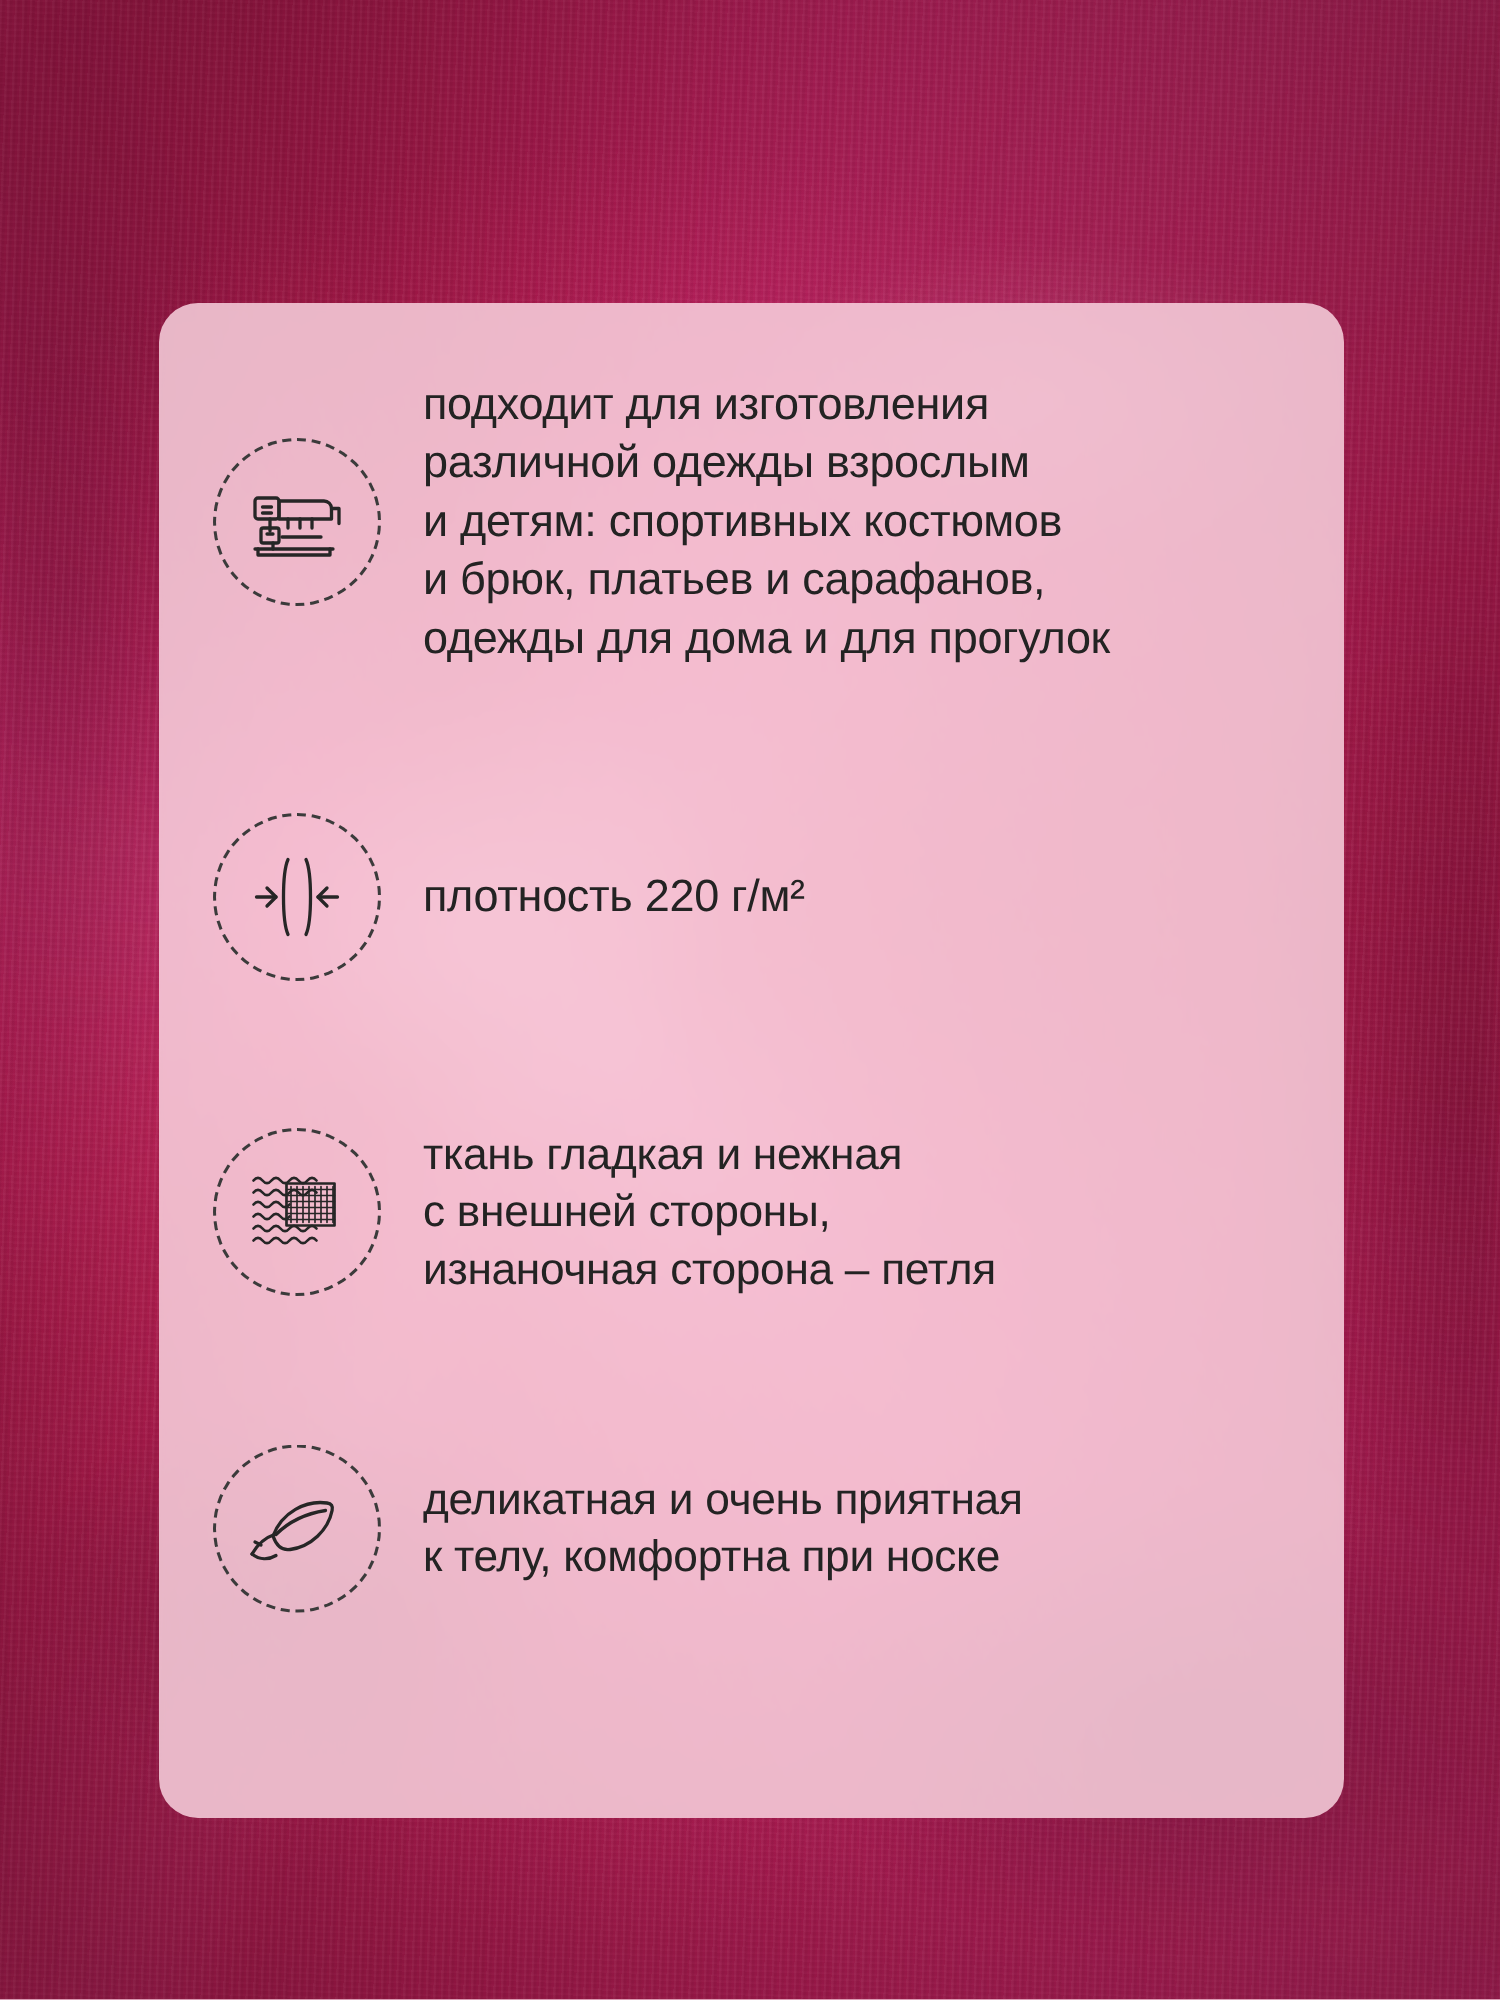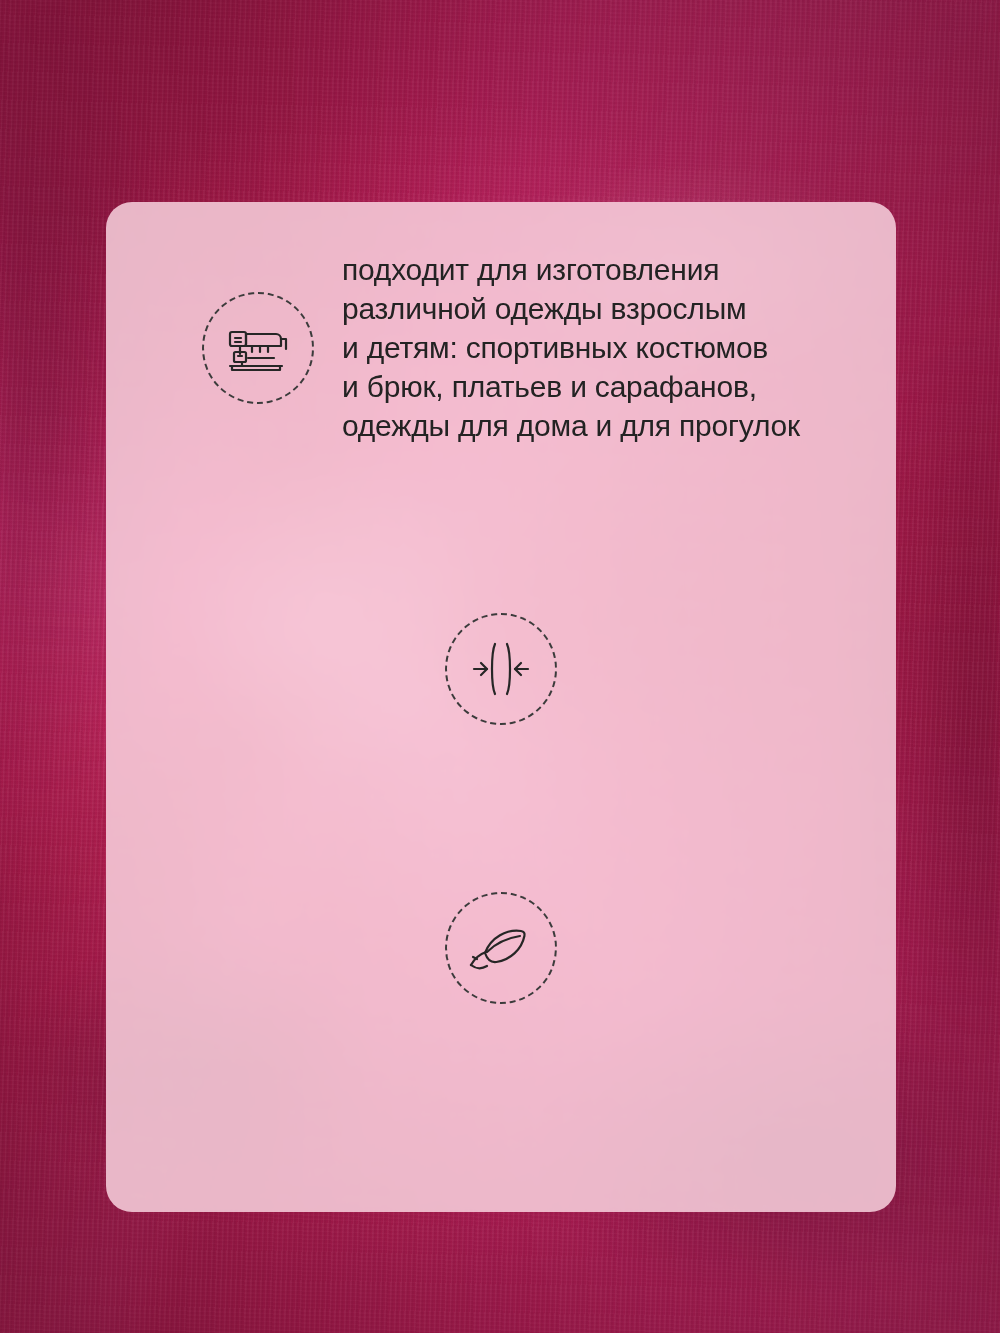--- a/index.html
+++ b/index.html
@@ -110,21 +110,20 @@
     width: 790px;
     height: 1010px;
     border-radius: 26px;
     background: rgba(255, 222, 233, 0.80);
     backdrop-filter: blur(2px);
     box-sizing: border-box;
     padding: 48px 36px 40px 36px;
     display: flex;
     flex-direction: column;
     justify-content: space-between;
-    align-items: center;
   }
 
   .row {
     display: flex;
     align-items: center;
     gap: 28px;
   }
 
   .icon-badge {
     flex: 0 0 auto;
@@ -200,32 +199,55 @@
       <div class="icon-badge">
         <svg width="66" height="66" viewBox="0 0 66 66" fill="none" stroke="#262626" stroke-width="2.2" stroke-linecap="round" stroke-linejoin="round">
           <path d="M27 8c-4 9-4 41 0 50"></path>
           <path d="M39 8c4 9 4 41 0 50"></path>
           <path d="M6 33h13"></path>
           <path d="M13 27l6 6-6 6"></path>
           <path d="M60 33H47"></path>
           <path d="M53 27l-6 6 6 6"></path>
         </svg>
       </div>
-    </div>
-
+      <div class="row-text">плотность 220 г/м²</div>
+    </div>
+
+    <div class="row row-3">
+      <div class="icon-badge">
+        <svg width="74" height="74" viewBox="0 0 74 74" fill="none" stroke="#262626" stroke-width="1.8" stroke-linecap="round" stroke-linejoin="round">
+          <path d="M8 16c2-2.4 4-2.4 6 0s4 2.4 6 0 4-2.4 6 0 4 2.4 6 0 4-2.4 6 0 4 2.4 6 0 4-2.4 6 0"></path>
+          <path d="M8 24c2-2.4 4-2.4 6 0s4 2.4 6 0 4-2.4 6 0 4 2.4 6 0 4-2.4 6 0 4 2.4 6 0 4-2.4 6 0"></path>
+          <path d="M8 32c2-2.4 4-2.4 6 0s4 2.4 6 0 4-2.4 6 0 4 2.4 6 0"></path>
+          <path d="M8 40c2-2.4 4-2.4 6 0s4 2.4 6 0 4-2.4 6 0 4 2.4 6 0"></path>
+          <path d="M8 48c2-2.4 4-2.4 6 0s4 2.4 6 0 4-2.4 6 0 4 2.4 6 0 4-2.4 6 0 4 2.4 6 0 4-2.4 6 0"></path>
+          <path d="M8 56c2-2.4 4-2.4 6 0s4 2.4 6 0 4-2.4 6 0 4 2.4 6 0 4-2.4 6 0 4 2.4 6 0 4-2.4 6 0"></path>
+          <rect x="30" y="18" width="32" height="28" fill="none"></rect>
+          <g stroke-width="1.1">
+            <path d="M33 20v24M37 20v24M41 20v24M45 20v24M49 20v24M53 20v24M57 20v24M61 20v24"></path>
+            <path d="M30 22h32M30 26h32M30 30h32M30 34h32M30 38h32M30 42h32"></path>
+          </g>
+        </svg>
+      </div>
+      <div class="row-text">ткань гладкая и нежная
+с внешней стороны,
+изнаночная сторона – петля</div>
+    </div>
 
     <div class="row row-4">
       <div class="icon-badge">
         <svg width="76" height="66" viewBox="0 0 76 66" fill="none" stroke="#262626" stroke-width="2.2" stroke-linecap="round" stroke-linejoin="round">
           <path d="M22 38c6-16 22-24 36-22 3 .4 4 2 3.4 5-2.6 13-14 24-28 26-5 .7-9-2-11.4-9z"></path>
           <path d="M24 37c8-8 20-14 33-16"></path>
           <path d="M8 50c4-7 9-11 15-13"></path>
           <path d="M8 50c5 4 11 4 16 1"></path>
           <path d="M14 44l-4-2"></path>
         </svg>
       </div>
+      <div class="row-text">деликатная и очень приятная
+к телу, комфортна при носке</div>
     </div>
 
     <div class="row row-5">
     </div>
 
   </div>
 </div>
 
 </body></html>

